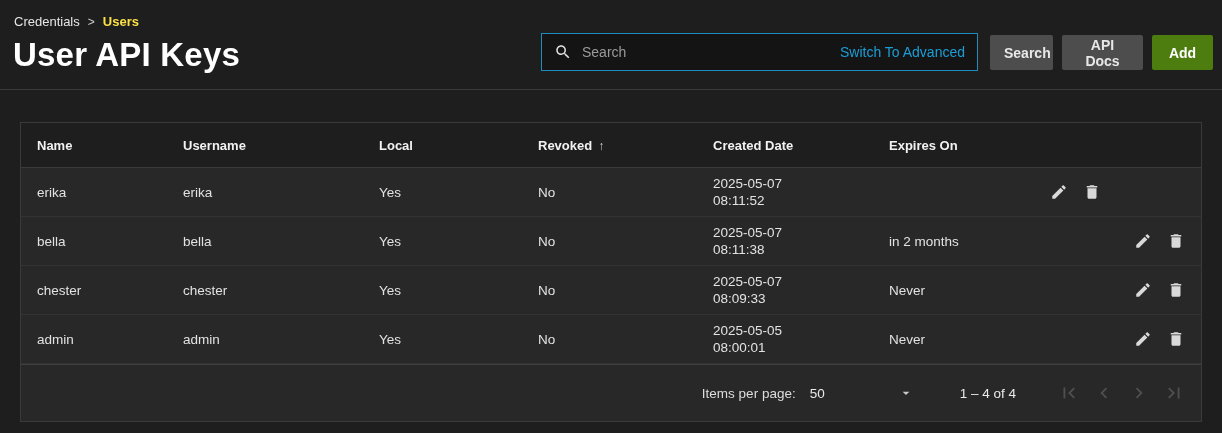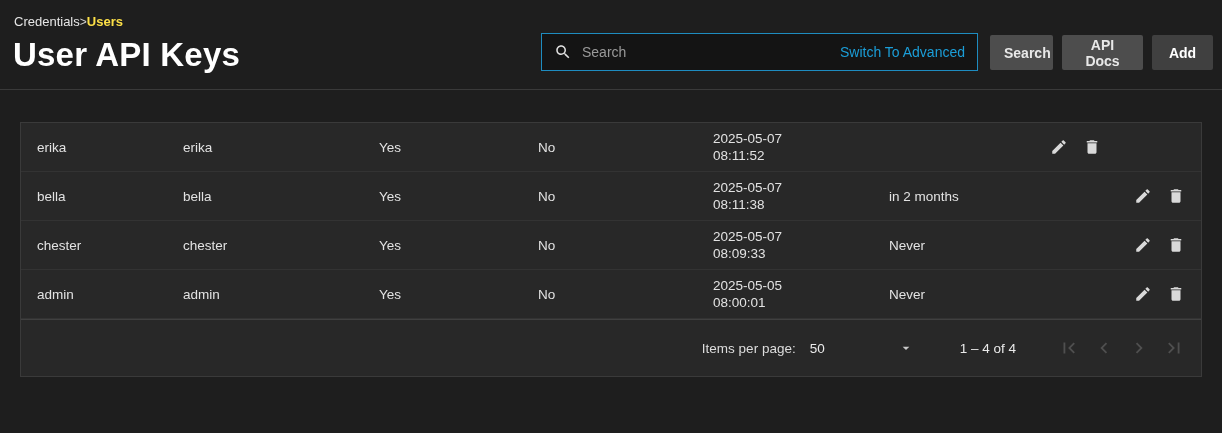--- a/index.html
+++ b/index.html
@@ -6,21 +6,21 @@
   html,body { width:1222px; height:433px; }
   body {
     background:#1e1e1e;
     font-family:"Liberation Sans", sans-serif;
     color:#e6e6e6;
     overflow:hidden;
     position:relative;
   }
   
   .topbar { position:relative; height:90px; }
-  .breadcrumb { position:absolute; left:14px; top:14px; font-size:13px; display:flex; align-items:center; }
+  .breadcrumb { position:absolute; left:14px; top:14px; font-size:13px; display:flex; gap:8px; align-items:center; }
   .breadcrumb a { text-decoration:none; color:#e6e6e6; cursor:pointer; }
   .breadcrumb a.active { color:#fde047; font-weight:bold; }
   .breadcrumb .sep { color:#cfcfcf; font-size:12px; }
   .page-title { position:absolute; left:13px; top:36px; font-size:33px; font-weight:bold; color:#ffffff; letter-spacing:0.2px; }
 
   .search-box {
     position:absolute; left:541px; top:33px; width:437px; height:38px;
     background:#141414; border:1px solid #1e8cc0;
     display:flex; align-items:center; padding:0 12px;
   }
@@ -31,21 +31,21 @@
   }
   .search-box input::placeholder { color:#9a9a9a; }
   .switch-link { color:#1b9ed8; font-size:14px; text-decoration:none; cursor:pointer; white-space:nowrap; }
 
   .btn {
     position:absolute; top:35px; height:35px; border:none; border-radius:2px;
     font-family:"Liberation Sans", sans-serif; font-size:14px; font-weight:bold;
     color:#ffffff; cursor:pointer; padding:0 14px;
   }
   .btn.gray { background:#4d4d4d; color:#e8e8e8; }
-  .btn.blue { background:#404040; }
+  .btn.blue { background:#4d7c0f; }
   .btn-search { left:990px; width:63px; }
   .btn-api    { left:1062px; width:81px; }
   .btn-add    { left:1152px; width:61px; }
 
   .top-divider { position:absolute; left:0; top:89px; width:100%; height:1px; background:#3a3a3a; }
 
   
   .table {
     position:absolute; left:20px; top:122px; width:1182px;
     background:#282828; border:1px solid #3a3a3a;
@@ -106,20 +106,31 @@
 
   <button class="btn gray btn-search">Search</button>
   <button class="btn gray btn-api">API Docs</button>
   <button class="btn blue btn-add">Add</button>
 
   <div class="top-divider"></div>
 </div>
 
 <section class="table">
 
+  <div class="grid-row thead">
+    <div class="hcell">Name</div>
+    <div class="hcell">Username</div>
+    <div class="hcell">Local</div>
+    <div class="hcell">
+      <span>Revoked</span><span class="sort-arrow">↑</span>
+    </div>
+    <div class="hcell">Created Date</div>
+    <div class="hcell">Expires On</div>
+    <div></div>
+  </div>
 
   <div class="grid-row trow">
     <div>erika</div>
     <div>erika</div>
     <div>Yes</div>
     <div>No</div>
     <div class="created-cell">
       <span>2025-05-07</span>
       <span>08:11:52</span>
     </div>

